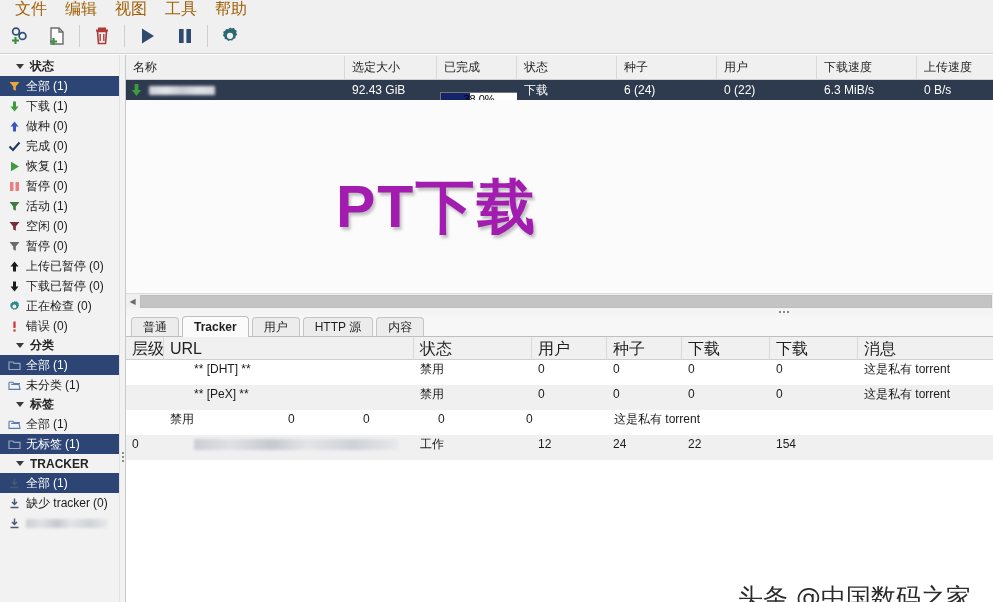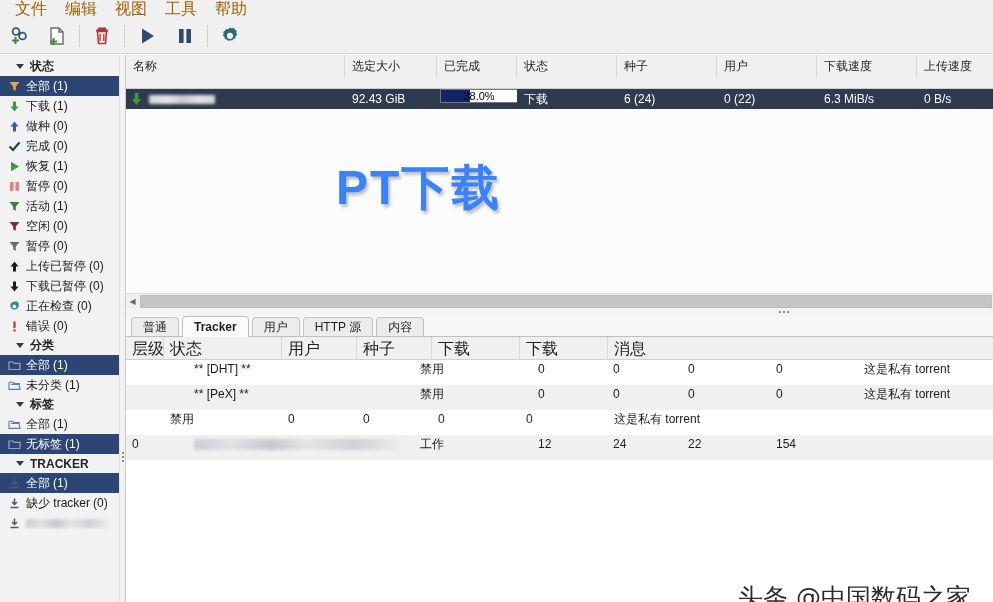--- a/index.html
+++ b/index.html
@@ -76,40 +76,40 @@
   }
   .vsplit .grip {
     position: absolute; left: 2px; top: 396px; width: 2px; height: 12px;
     background-image: radial-gradient(#8a8a8a 40%, transparent 41%);
     background-size: 2px 4px;
   }
 
   
   .main { position: absolute; left: 126px; top: 55px; width: 867px; height: 547px; background: #fff; }
   .thead {
-    display: flex; height: 34px; background: #f0f0f0;
-    border-bottom: 1px solid #cfcfcf; 
+    display: flex; height: 25px; background: #f0f0f0;
+    border-bottom: 1px solid #cfcfcf; align-items: center;
   }
   .th {
     height: 23px; line-height: 23px; font-size: 12px; color: #1f1f1f;
     padding-left: 7px; border-right: 1px solid #d8d8d8; overflow: hidden;
     white-space: nowrap; flex: none;
   }
   .trow {
     display: flex; height: 20px; align-items: center;
     background: #2e3a4e; color: #ffffff;
   }
   .td {
     height: 20px; line-height: 20px; font-size: 12px; padding-left: 7px;
     flex: none; overflow: hidden; white-space: nowrap;
   }
   .td.name { display: flex; align-items: center; padding-left: 4px; }
   .progwrap {
     position: relative; width: 78px; height: 14px; background: #ffffff;
-    border: 1px solid #767676; margin-left: 3px; overflow: hidden;
+    border: 1px solid #767676; margin-left: 3px; overflow: hidden; margin-top: 12px;
   }
   .progfill { position: absolute; left: 0; top: 0; height: 100%; background: #14246b; }
   .progtext {
     position: absolute; left: 0; top: 0; width: 100%; height: 100%;
     line-height: 12px; text-align: center; font-size: 11px; color: #000;
     mix-blend-mode: normal;
   }
   .tablebody { height: 215px; background: #fbfbfb; }
 
   
@@ -157,22 +157,22 @@
   }
   .trk-row { display: flex; height: 25px; align-items: center; font-size: 12px; }
   .trk-row.alt { background: #f0f0f0; justify-content: flex-end; }
   .trk-td {
     height: 31px; line-height: 25px; padding-left: 6px; flex: none;
     white-space: nowrap; overflow: hidden; color: #1b1b1b;
   }
 
   
   .wm-center {
-    position: absolute; left: 336px; top: 156px;
-    font-size: 48px; font-weight: bold; color: #3b82f6;
+    position: absolute; left: 336px; top: 168px;
+    font-size: 59px; font-weight: bold; color: #a21caf;
     letter-spacing: 2px; white-space: nowrap;
     text-shadow: 2px 3px 3px rgba(120,120,120,.45);
     pointer-events: none;
   }
   .wm-corner {
     position: absolute; left: 738px; top: 553px;
     font-size: 25px; color: #2b2b2b; white-space: nowrap;
     font-family: "DejaVu Sans", sans-serif;
     text-shadow: 1px 1px 2px rgba(255,255,255,.9);
     pointer-events: none;
@@ -509,20 +509,21 @@
     <div class="tab">普通</div>
     <div class="tab active">Tracker</div>
     <div class="tab">用户</div>
     <div class="tab">HTTP 源</div>
     <div class="tab">内容</div>
   </div>
 
   <div class="trk">
     <div class="trk-head">
       <div class="trk-th" style="width:38px">层级</div>
+      <div class="trk-th" style="width:250px">URL</div>
       <div class="trk-th" style="width:118px">状态</div>
       <div class="trk-th" style="width:75px">用户</div>
       <div class="trk-th" style="width:75px">种子</div>
       <div class="trk-th" style="width:88px">下载</div>
       <div class="trk-th" style="width:88px">下载</div>
       <div class="trk-th" style="width:135px;border-right:none">消息</div>
     </div>
 
     <div class="trk-row">
       <div class="trk-td" style="width:38px"></div>

